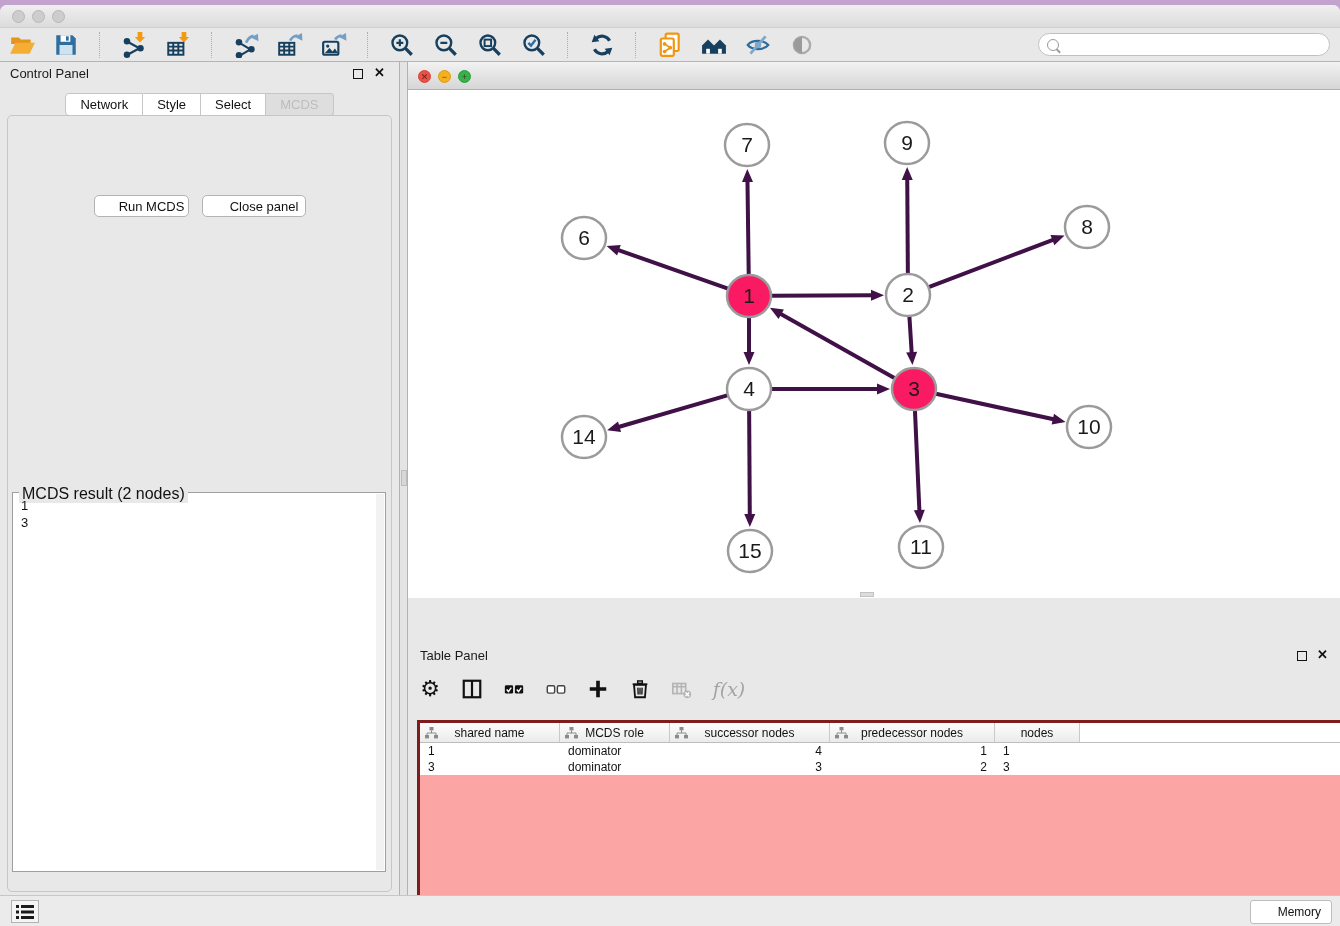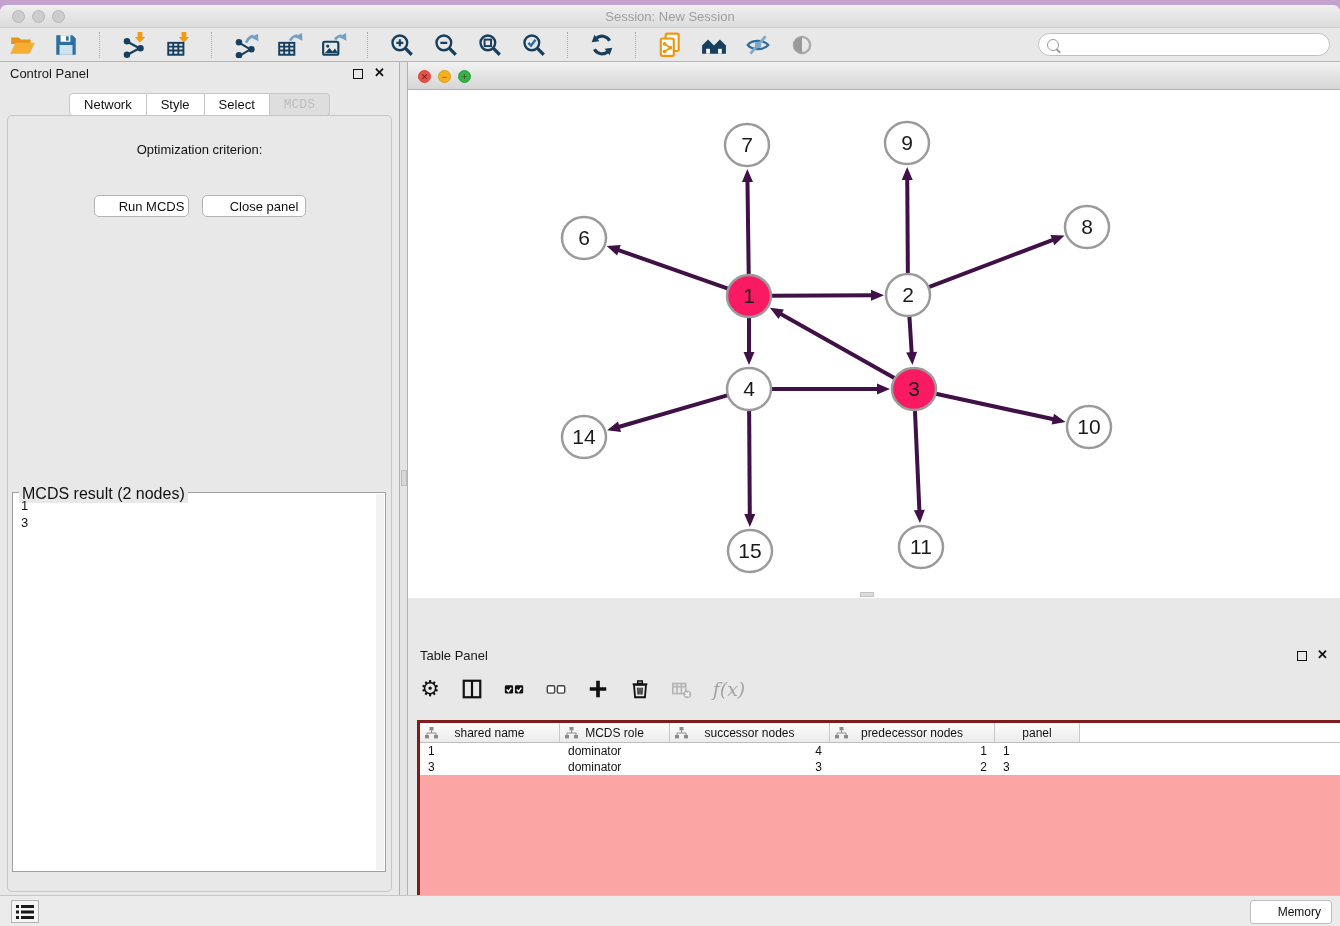--- a/index.html
+++ b/index.html
@@ -36,21 +36,21 @@
   
   .control-panel { position:absolute; top:57px; left:0; width:400px; height:833px;
                    border-right:1px solid #b2b2b2; }
   .panel-head { position:absolute; top:4px; left:10px; font-size:13px; color:#1a1a1a; }
   .panel-float { position:absolute; top:7px; width:10px; height:10px; border:1.7px solid #111; }
   .panel-close { position:absolute; top:4px; font-size:13px; font-weight:bold; color:#111; line-height:14px; }
   .cp-tabs { position:absolute; top:31px; left:0; right:0; display:flex; justify-content:center; }
   .tabbtn { font-size:13px; padding:3px 14px; background:#fff; border:1px solid #c6c6c6;
             border-left:none; color:#111; }
   .tabbtn.first { border-left:1px solid #c6c6c6; border-radius:4px 0 0 4px; }
-  .tabbtn.last { border-radius:0 4px 4px 0;font-family:Liberation Mono, monospace; }
+  .tabbtn.last { border-radius:0 4px 4px 0; }
   .tabbtn.selected { background:#dedede; color:#bdbdbd; }
   .cp-box { position:absolute; top:53px; left:7px; right:7px; bottom:3px;
             border:1px solid #c6c6c6; border-radius:5px; }
   .opt-label { position:absolute; top:80px; left:0; right:0; text-align:center; font-size:13px; color:#111; }
   .dropdown { position:absolute; top:100px; left:45px; width:310px; height:22px; background:#fff;
               border:1px solid #ababab; border-radius:5px; display:flex; align-items:center;
               padding:0 4px 0 10px; font-size:13px; color:#111; }
   .dropdown .dd-text { flex:1; }
   .btn { position:absolute; height:22px; background:#fff; border:1px solid #b3b3b3;
          border-radius:5px; font-size:13px; color:#111; display:flex; align-items:center;
@@ -113,21 +113,20 @@
 </head>
 <body>
 
 <div class="screen">
   <div class="window">
 
     <div class="titlebar">
       <span class="tl-dot" style="left:12px"></span>
       <span class="tl-dot" style="left:32px"></span>
       <span class="tl-dot" style="left:52px"></span>
-      <div class="win-title">Session: New Session</div>
     </div>
 
     <div class="toolbar">
       <span class="tbi">
         <svg viewBox="0 0 24 24">
             <path d="M2 5h7l2 2h9v4H2z" fill="#e6951c"></path>
             <path d="M1 20h18l5-10H6z" fill="#f3ae33"></path>
           </svg>
       </span>
       <span class="tbi">
@@ -288,21 +287,20 @@
 
       <div class="cp-tabs">
         <span class="tabbtn first">Network</span>
         <span class="tabbtn">Style</span>
         <span class="tabbtn">Select</span>
         <span class="tabbtn last selected">MCDS</span>
       </div>
 
       <div class="cp-box"></div>
 
-      <div class="opt-label">Optimization criterion:</div>
 
 
       <button class="btn" style="top:133px; left:94px; width:95px;">Run MCDS</button>
       <button class="btn" style="top:133px; left:202px; width:104px;">Close panel</button>
 
       <div class="result-box">
         <span class="result-legend">MCDS result (2 nodes)</span>
         <div class="result-lines">
           <div>1</div>
           <div>3</div>
@@ -542,21 +540,21 @@
                   <line x1="2" y1="6" x2="11" y2="6"></line>
                   <line x1="2" y1="6" x2="2" y2="8"></line>
                   <line x1="11" y1="6" x2="11" y2="8"></line>
                 </g>
                 <rect x="0" y="8" width="4" height="3.4" fill="#8a8a8a"></rect>
                 <rect x="9" y="8" width="4" height="3.4" fill="#8a8a8a"></rect>
               </svg>
             <span>predecessor nodes</span>
           </div>
           <div class="th">
-            <span>panel</span>
+            <span>nodes</span>
           </div>
           <div class="th filler"></div>
         </div>
         <div class="tp-grid">
           <div class="td">1</div>
           <div class="td">dominator</div>
           <div class="td right">4</div>
           <div class="td right">1</div>
           <div class="td">1</div>
           <div class="td"></div>

